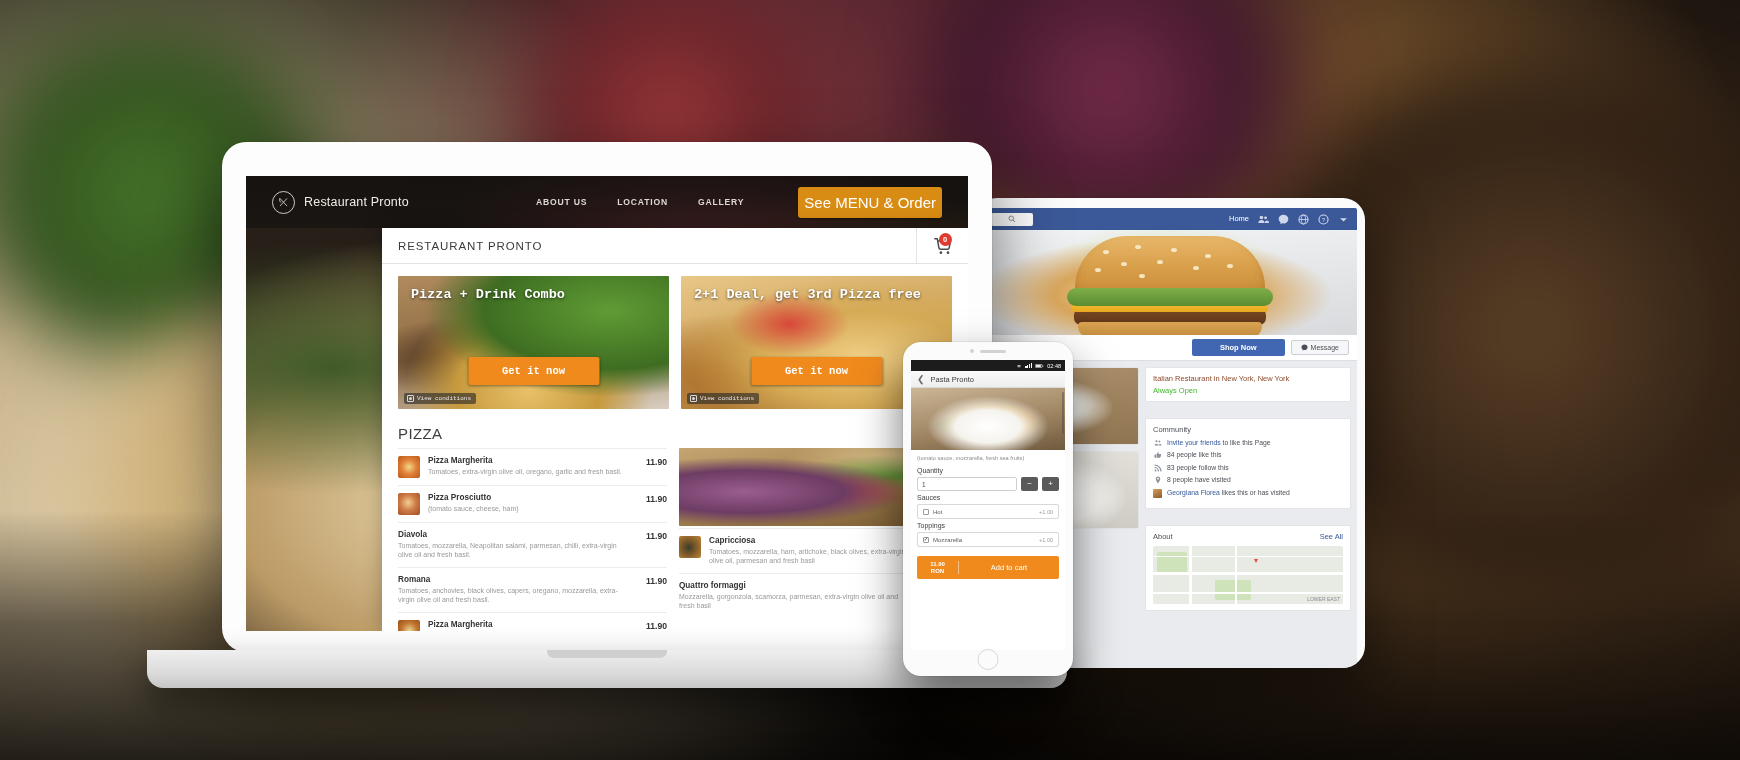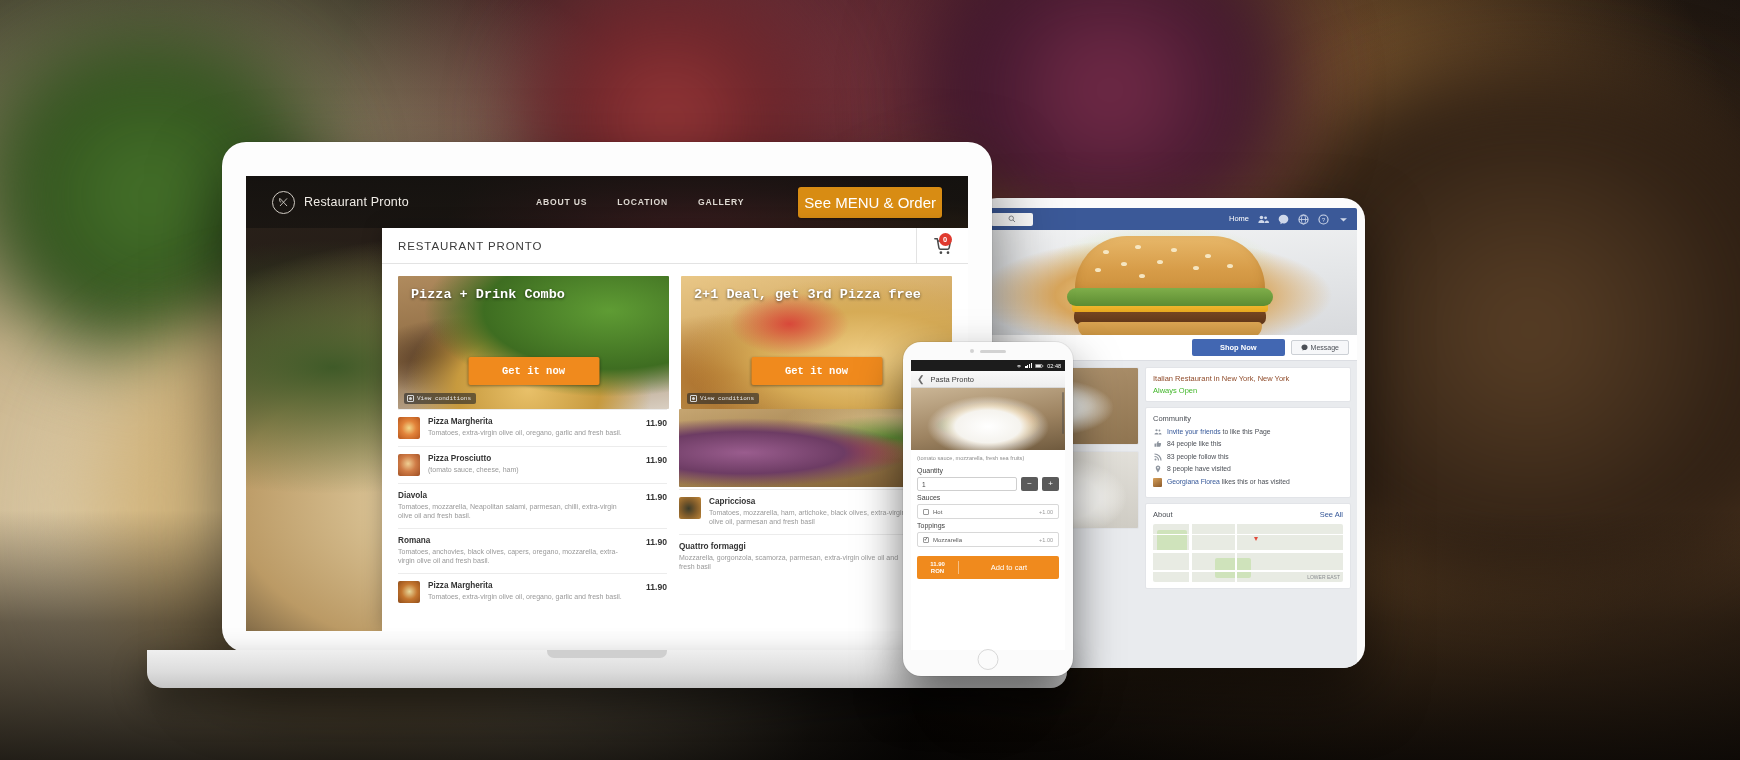--- a/index.html
+++ b/index.html
@@ -91,21 +91,21 @@
   .fb-photo { height:78px; border-radius:2px; border:1px solid #e2e4e8; overflow:hidden;
     background:linear-gradient(170deg,#efe9dd 0%, #d8cdb9 100%); position:relative; }
   .fb-photo.p1 { background:
       radial-gradient(ellipse at 38% 52%, #ffffff 0%, #f0efe9 26%, rgba(210,200,180,0) 52%),
       radial-gradient(ellipse at 36% 48%, #e5ded0 0%, rgba(190,175,150,0) 40%),
       linear-gradient(160deg,#b79b76 0%, #8f7450 100%); }
   .fb-photo.p2 { background:
       radial-gradient(ellipse at 50% 60%, #ffffff 0%, #f4f3ef 34%, rgba(220,215,205,0) 60%),
       radial-gradient(ellipse at 46% 44%, #c7d8a0 0%, rgba(150,175,100,0) 26%),
       linear-gradient(170deg,#e8e6e0 0%, #cfccc4 100%); }
-  .fb-right { flex:1; display:flex; flex-direction:column; gap:5px; }
+  .fb-right { flex:1; display:flex; flex-direction:column; gap:16px; }
   .fb-card { background:#fff; border:1px solid #e2e4e8; border-radius:2px; padding:6px 7px; }
   .fb-cat { font-size:7.5px; color:#8f4b2a; }
   .fb-open { font-size:7.5px; color:#42b72a; margin-top:3px; }
   .fb-card h4 { margin:0 0 5px 0; font-size:7.5px; color:#4b4f56; font-weight:normal; }
   .fb-row { display:flex; align-items:flex-start; gap:5px; margin-bottom:4px; font-size:6.8px;
     color:#4b4f56; line-height:1.25; }
   .fb-row .ri { width:9px; flex:0 0 9px; color:#8d949e; display:flex; justify-content:center; }
   .fb-row .ri svg { width:8px; height:8px; fill:#8d949e; }
   .fb-link { color:#365899; }
   .fb-ava { width:9px;height:9px;border-radius:1px;flex:0 0 9px;
@@ -509,20 +509,21 @@
             <span class="promo-cta">Get it now</span>
             <span class="promo-cond">
               <span class="cic">
                   <i></i>
                 </span>
               <span>View conditions</span>
             </span>
           </div>
         </div>
 
+        <div class="section-title">PIZZA</div>
 
         <div class="menu-cols">
           <div class="menu-col">
 
             <div class="mrow">
               <span class="mthumb t1"></span>
               <span class="mbody">
                 <span class="mname" style="display:block">Pizza Margherita</span>
                 <span class="mdesc" style="display:block">Tomatoes, extra-virgin olive oil, oregano, garlic and fresh basil.</span>
               </span>

